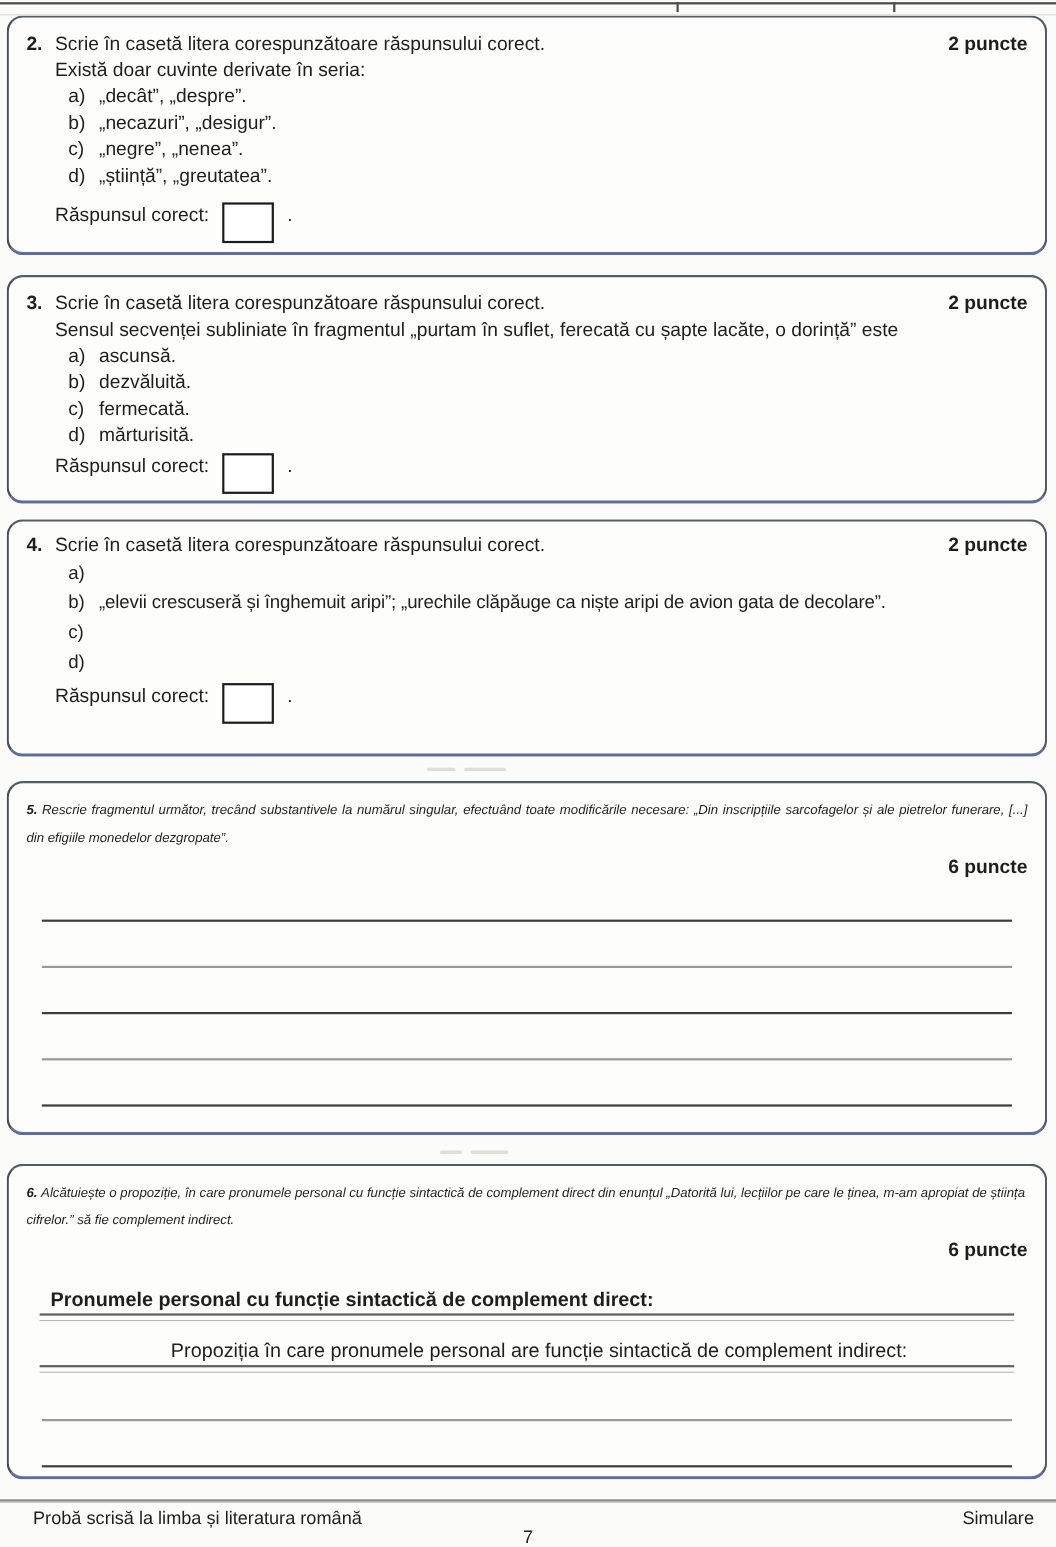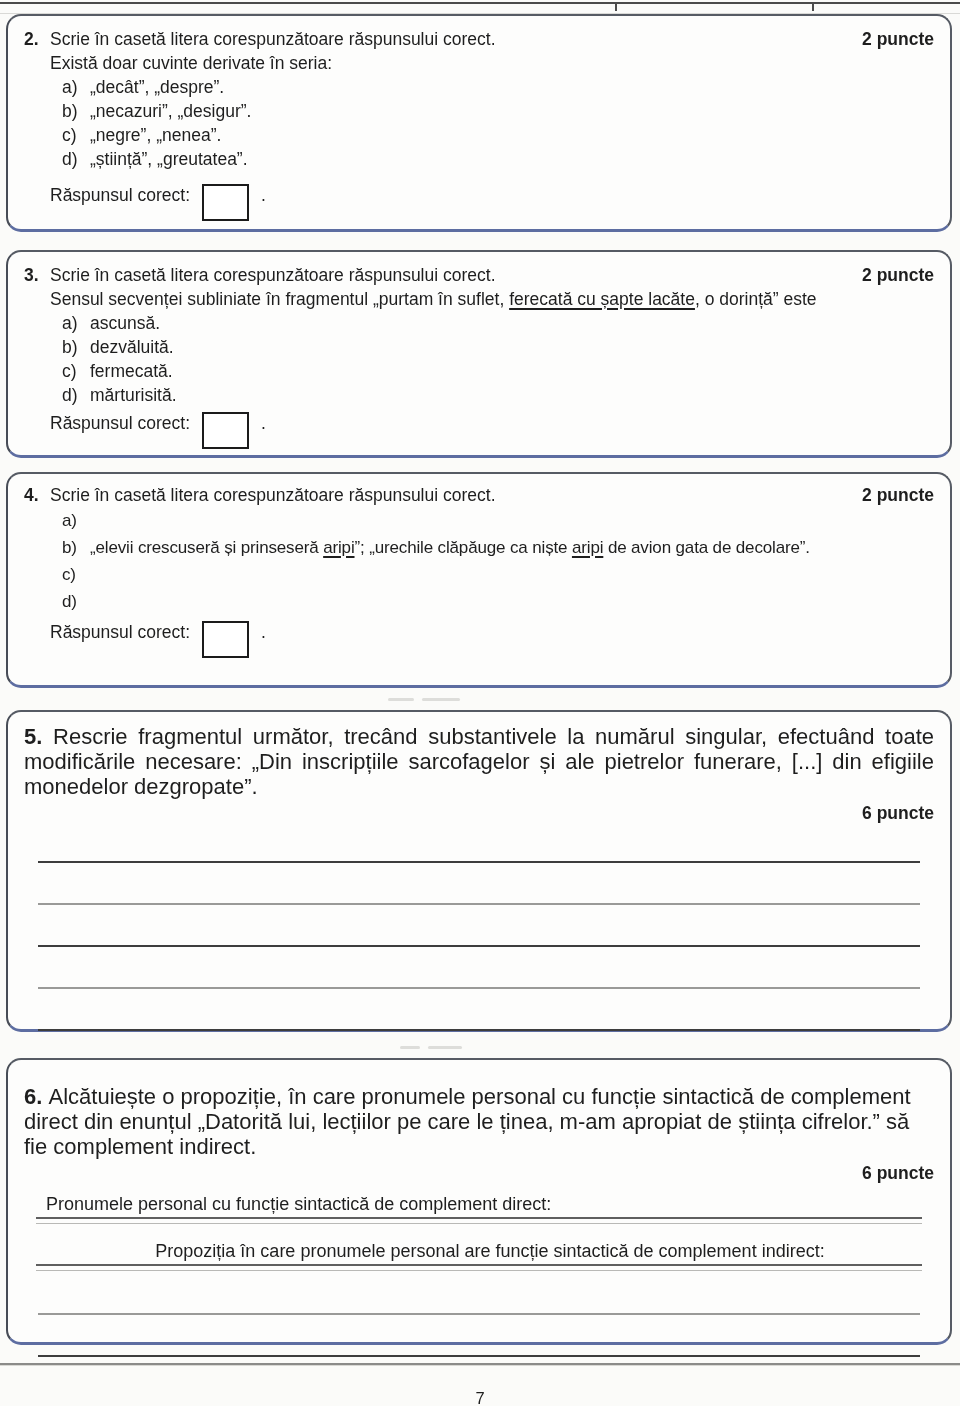--- a/index.html
+++ b/index.html
@@ -24,30 +24,30 @@
     padding:11px 16px 0 16px;
   }
   .qhead{display:flex;align-items:flex-start;line-height:24px;}
   .qnum{font-weight:bold;width:26px;flex:0 0 26px;font-size:17.5px;}
   .qprompt{flex:1;font-size:17.5px;}
   .qpoints{font-weight:bold;font-size:17.5px;white-space:nowrap;}
   .stem{margin-left:26px;line-height:24px;font-size:17.5px;}
   .opt{display:flex;margin-left:38px;line-height:24px;font-size:17.5px;white-space:nowrap;}
   .opt-letter{width:28px;flex:0 0 28px;}
   .q4 .opt{line-height:27px;font-size:17px;letter-spacing:-0.15px;}
-  .u{text-decoration:underline;text-decoration-thickness:1.5px;text-underline-offset:3px;}
+  .u{text-decoration-thickness:1.5px;text-underline-offset:3px;}
   .i{font-style:italic;}
   .ansrow{display:flex;margin-left:26px;gap:12px;font-size:17.5px;}
   .anslabel{line-height:22px;padding-bottom:2px;}
   .ansbox{width:47px;height:37px;box-sizing:border-box;border:2.5px solid #1b1b1b;background:#fff;}
   .ansdot{line-height:22px;padding-bottom:2px;}
   
   .wline{height:0;border-top:2px solid #3d3d3d;margin:0 14px;}
   .wline.light{border-top:2px solid #9a9a98;}
-  .prompt-par{font-size:22px;line-height:25px;text-align:justify;}
+  .prompt-par{font-size:12px;line-height:25px;text-align:justify;font-style:italic;}
   .prompt-par .qnum-inline{font-weight:bold;}
   .points-row{text-align:right;font-weight:bold;font-size:17.5px;line-height:24px;margin-top:2px;}
   .fieldlabel{margin:0 0 0 22px;font-size:18px;line-height:22px;}
   .dline{height:4px;border-top:2px solid #5f5f5f;border-bottom:1px solid #b9b9b6;margin:2px 12px 0 12px;}
   
   .footrule{position:absolute;top:1363px;left:0;width:960px;height:2px;background:#8b8b89;border-bottom:1px solid #d8d8d4;}
   .footrow{position:absolute;top:1371px;left:30px;right:20px;display:flex;justify-content:space-between;font-size:16.5px;}
   .pagenum{position:absolute;top:1389px;left:0;width:960px;text-align:center;font-size:16.5px;}
   .smudge{position:absolute;background:#b9b9b4;opacity:.45;border-radius:2px;}
 </style>
@@ -125,21 +125,21 @@
     <div class="qhead">
       <span class="qnum">4.</span>
       <span class="qprompt">Scrie în casetă litera corespunzătoare răspunsului corect.</span>
       <span class="qpoints">2 puncte</span>
     </div>
     <div class="opt">
       <span class="opt-letter">a)</span>
     </div>
     <div class="opt">
       <span class="opt-letter">b)</span>
-      <span><span>„elevii crescuseră și prinseseră </span><span class="u">aripi</span><span>”; „urechile clăpăuge ca niște </span><span class="u">aripi</span><span> de avion gata de decolare”.</span></span>
+      <span><span>„elevii crescuseră și înghemuit </span><span class="u">aripi</span><span>”; „urechile clăpăuge ca niște </span><span class="u">aripi</span><span> de avion gata de decolare”.</span></span>
     </div>
     <div class="opt">
       <span class="opt-letter">c)</span>
     </div>
     <div class="opt">
       <span class="opt-letter">d)</span>
     </div>
     <div class="ansrow" style="margin-top:6px;">
       <span class="anslabel">Răspunsul corect:</span>
       <span class="ansbox"></span>
@@ -150,32 +150,36 @@
   <div class="qbox" style="top:710px;height:322px;padding-top:12px;">
     <div class="prompt-par"><span class="qnum-inline">5.</span>&nbsp;<span>Rescrie fragmentul următor, trecând substantivele la numărul singular, efectuând toate modificările necesare: „Din inscripțiile sarcofagelor și ale pietrelor funerare, [...] din efigiile monedelor dezgropate”.</span></div>
     <div class="points-row">6 puncte</div>
     <div class="wline" style="margin-top:36px;"></div>
     <div class="wline light" style="margin-top:40px;"></div>
     <div class="wline" style="margin-top:40px;"></div>
     <div class="wline light" style="margin-top:40px;"></div>
     <div class="wline" style="margin-top:40px;"></div>
   </div>
 
-  <div class="qbox" style="top:1058px;height:287px;padding-top:24px;">
+  <div class="qbox" style="top:1058px;height:287px;padding-top:12px;">
     <div class="prompt-par" style="text-align:left;"><span class="qnum-inline">6.</span>&nbsp;<span>Alcătuiește o propoziție, în care pronumele personal cu funcție sintactică de complement direct din enunțul „Datorită lui, lecțiilor pe care le ținea, m-am apropiat de știința cifrelor.” să fie complement indirect.</span></div>
     <div class="points-row">6 puncte</div>
-    <div class="fieldlabel" style="margin-top:8px;">Pronumele personal cu funcție sintactică de complement direct:</div>
+    <div class="fieldlabel" style="margin-top:22px;font-weight:bold;">Pronumele personal cu funcție sintactică de complement direct:</div>
     <div class="dline"></div>
     <div class="fieldlabel" style="margin-top:16px;text-align:center;">Propoziția în care pronumele personal are funcție sintactică de complement indirect:</div>
     <div class="dline"></div>
     <div class="wline light" style="margin-top:42px;"></div>
     <div class="wline" style="margin-top:40px;"></div>
   </div>
 
   <div class="smudge" style="top:698px;left:388px;width:26px;height:3px;"></div>
   <div class="smudge" style="top:698px;left:422px;width:38px;height:3px;"></div>
   <div class="smudge" style="top:1046px;left:400px;width:20px;height:3px;"></div>
   <div class="smudge" style="top:1046px;left:428px;width:34px;height:3px;"></div>
 
   <div class="footrule"></div>
+  <div class="footrow">
+    <span>Probă scrisă la limba și literatura română</span>
+    <span>Simulare</span>
+  </div>
   <div class="pagenum">7</div>
 
 </div>
 
 </body></html>

